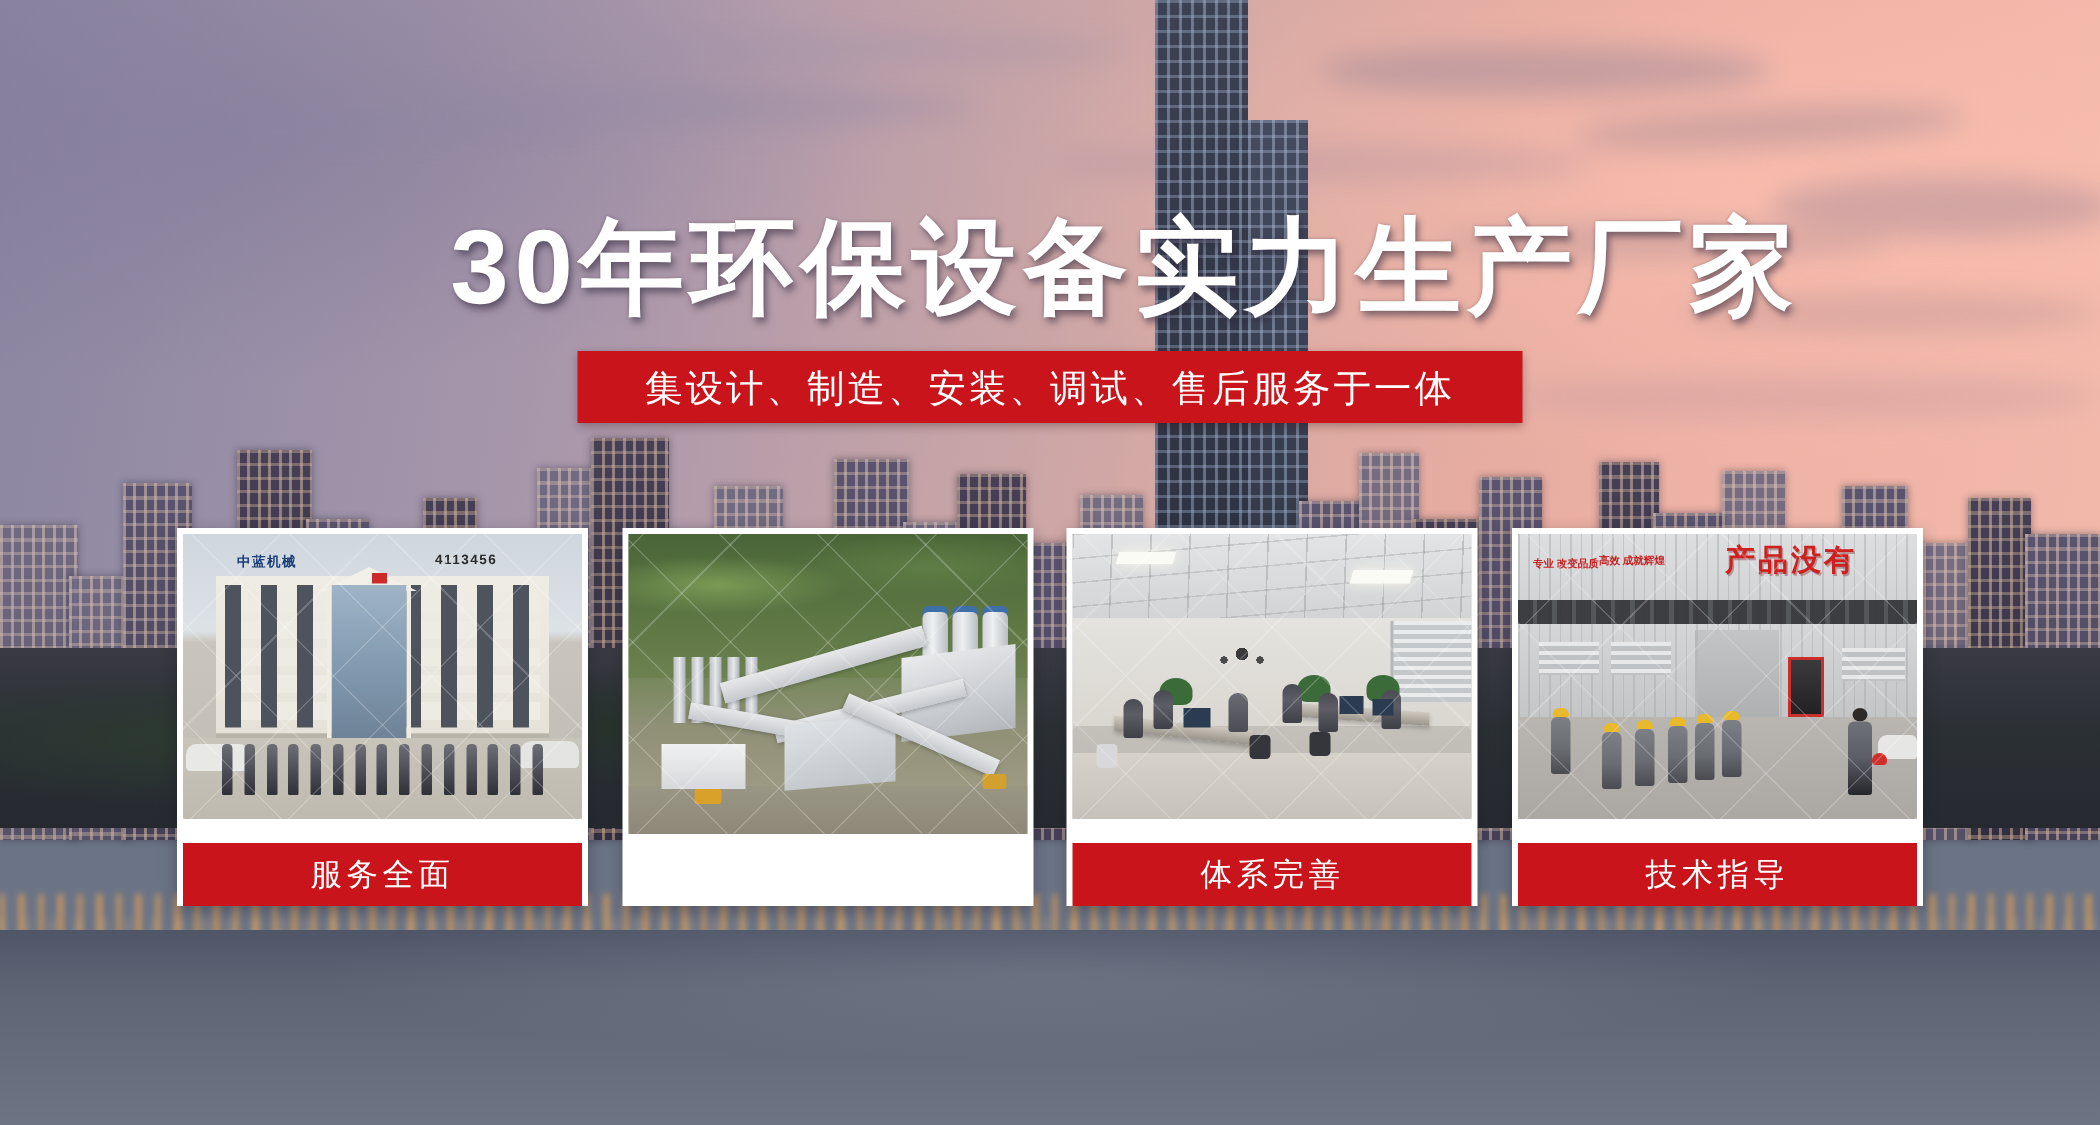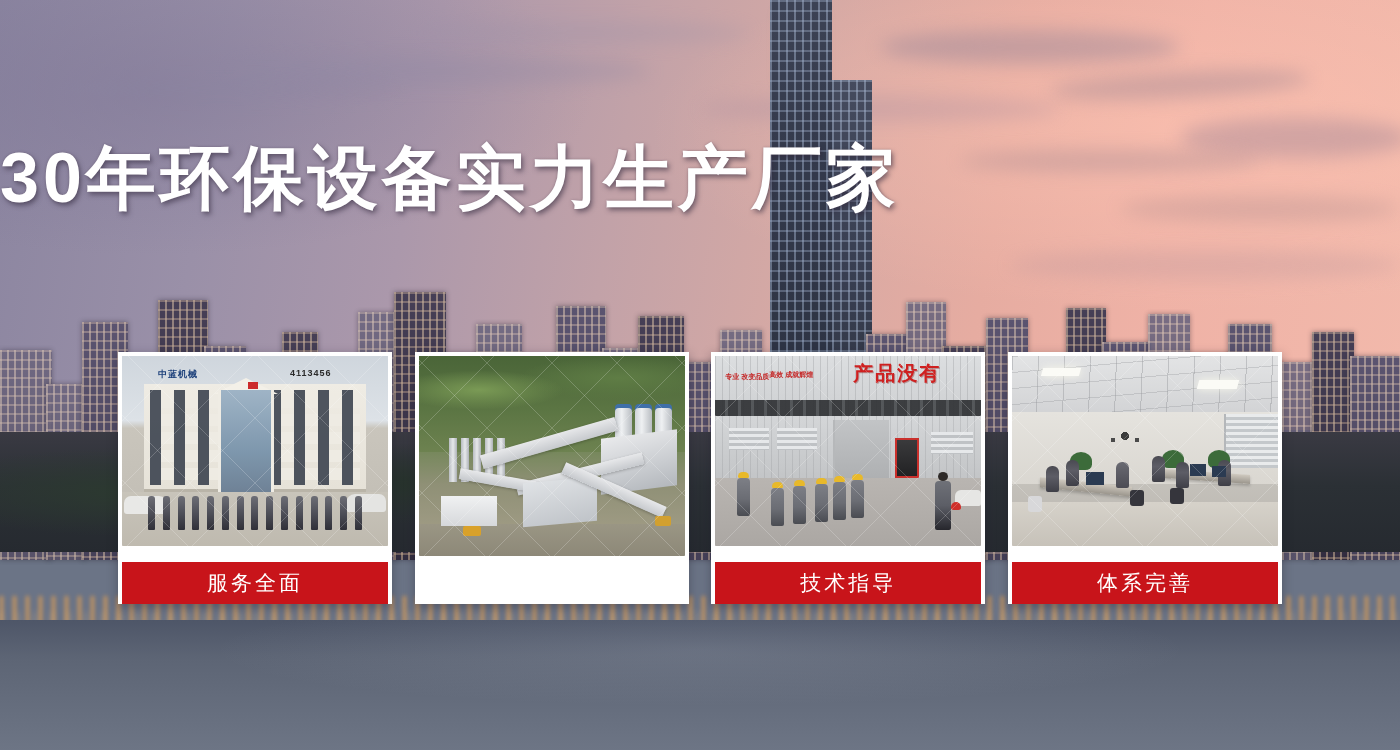--- a/index.html
+++ b/index.html
@@ -113,21 +113,21 @@
     background:linear-gradient(180deg,#4e5668 0%,#5d6575 30%,#656d7d 65%,#6d7585 100%);
   }
   .water-sheen {
     position:absolute; left:0; top:620px; width:1400px; height:130px;
     background:radial-gradient(ellipse 700px 80px at 700px 30px, rgba(200,205,220,.14), rgba(200,205,220,0) 70%);
   }
 
   
   .headline {
     position:absolute; left:0; top:132px; width:1200px;
-    text-align:left;
+    text-align:right;
     font-size:70px;
     font-weight:bold;
     letter-spacing:4px;
     color:#ffffff;
     text-shadow:2px 3px 5px rgba(50,40,60,.55), 0 0 2px rgba(90,70,90,.4);
     white-space:nowrap;
   }
 
   
   .subtitle-bar {
@@ -521,20 +521,23 @@
   </div>
 
   <div class="greenbelt"></div>
   <div class="shore-lights"></div>
   <div class="shore-lights2"></div>
   <div class="water"></div>
   <div class="water-sheen"></div>
 
   <div class="headline">30年环保设备实力生产厂家</div>
 
+  <div class="subtitle-bar">
+    <span class="subtitle-text">集设计、制造、安装、调试、售后服务于一体</span>
+  </div>
 
   <div class="cards">
 
     <div class="card">
       <div class="card-photo p1">
         <div class="plaza"></div>
         <div class="bldg">
             <div class="bldg-rows"></div>
           </div>
         <div class="pediment"></div>
@@ -585,71 +588,20 @@
         <div class="conveyor c1"></div>
         <div class="conveyor c2"></div>
         <div class="conveyor c4"></div>
         <div class="hall2"></div>
         <div class="conveyor c3"></div>
         <div class="shed"></div>
         <div class="dig"></div>
         <div class="dig2"></div>
         <div class="watermark"></div>
       </div>
-    </div>
-
-    <div class="card">
-      <div class="card-photo p4">
-        <div class="fwall"></div>
-        <div class="slogan sl1">专业
-改变品质</div>
-        <div class="slogan sl2">高效
-成就辉煌</div>
-        <div class="bigsign">产品没有</div>
-        <div class="strip"></div>
-        <div class="fwall2"></div>
-        <div class="win w1"></div>
-          <div class="win w2"></div>
-          <div class="win w3"></div>
-        <div class="door"></div>
-        <div class="door2"></div>
-        <div class="ground"></div>
-        <div class="car"></div>
-        <div class="worker wk1">
-            <div class="hat"></div>
-            <div class="body"></div>
-          </div>
-        <div class="worker wk2">
-            <div class="hat"></div>
-            <div class="body"></div>
-          </div>
-        <div class="worker wk3">
-            <div class="hat"></div>
-            <div class="body"></div>
-          </div>
-        <div class="worker wk4">
-            <div class="hat"></div>
-            <div class="body"></div>
-          </div>
-        <div class="worker wk5">
-            <div class="hat"></div>
-            <div class="body"></div>
-          </div>
-        <div class="worker wk6">
-            <div class="hat"></div>
-            <div class="body"></div>
-          </div>
-        <div class="boss">
-            <div class="head"></div>
-            <div class="body"></div>
-          </div>
-        <div class="helmet-red"></div>
-        <div class="watermark"></div>
-      </div>
-      <div class="card-label">技术指导</div>
     </div>
 
     <div class="card">
       <div class="card-photo p3">
         <div class="ceiling"></div>
         <div class="panel pa"></div>
         <div class="panel pb"></div>
         <div class="wall"></div>
         <div class="window"></div>
         <div class="decal"></div>
@@ -669,14 +621,65 @@
           <div class="monitor m2"></div>
           <div class="monitor m3"></div>
         <div class="chair ch1"></div>
           <div class="chair ch2"></div>
           <div class="chair ch3"></div>
         <div class="watermark"></div>
       </div>
       <div class="card-label">体系完善</div>
     </div>
 
+    <div class="card">
+      <div class="card-photo p4">
+        <div class="fwall"></div>
+        <div class="slogan sl1">专业
+改变品质</div>
+        <div class="slogan sl2">高效
+成就辉煌</div>
+        <div class="bigsign">产品没有</div>
+        <div class="strip"></div>
+        <div class="fwall2"></div>
+        <div class="win w1"></div>
+          <div class="win w2"></div>
+          <div class="win w3"></div>
+        <div class="door"></div>
+        <div class="door2"></div>
+        <div class="ground"></div>
+        <div class="car"></div>
+        <div class="worker wk1">
+            <div class="hat"></div>
+            <div class="body"></div>
+          </div>
+        <div class="worker wk2">
+            <div class="hat"></div>
+            <div class="body"></div>
+          </div>
+        <div class="worker wk3">
+            <div class="hat"></div>
+            <div class="body"></div>
+          </div>
+        <div class="worker wk4">
+            <div class="hat"></div>
+            <div class="body"></div>
+          </div>
+        <div class="worker wk5">
+            <div class="hat"></div>
+            <div class="body"></div>
+          </div>
+        <div class="worker wk6">
+            <div class="hat"></div>
+            <div class="body"></div>
+          </div>
+        <div class="boss">
+            <div class="head"></div>
+            <div class="body"></div>
+          </div>
+        <div class="helmet-red"></div>
+        <div class="watermark"></div>
+      </div>
+      <div class="card-label">技术指导</div>
+    </div>
+
   </div>
 </div>
 
 </body></html>

